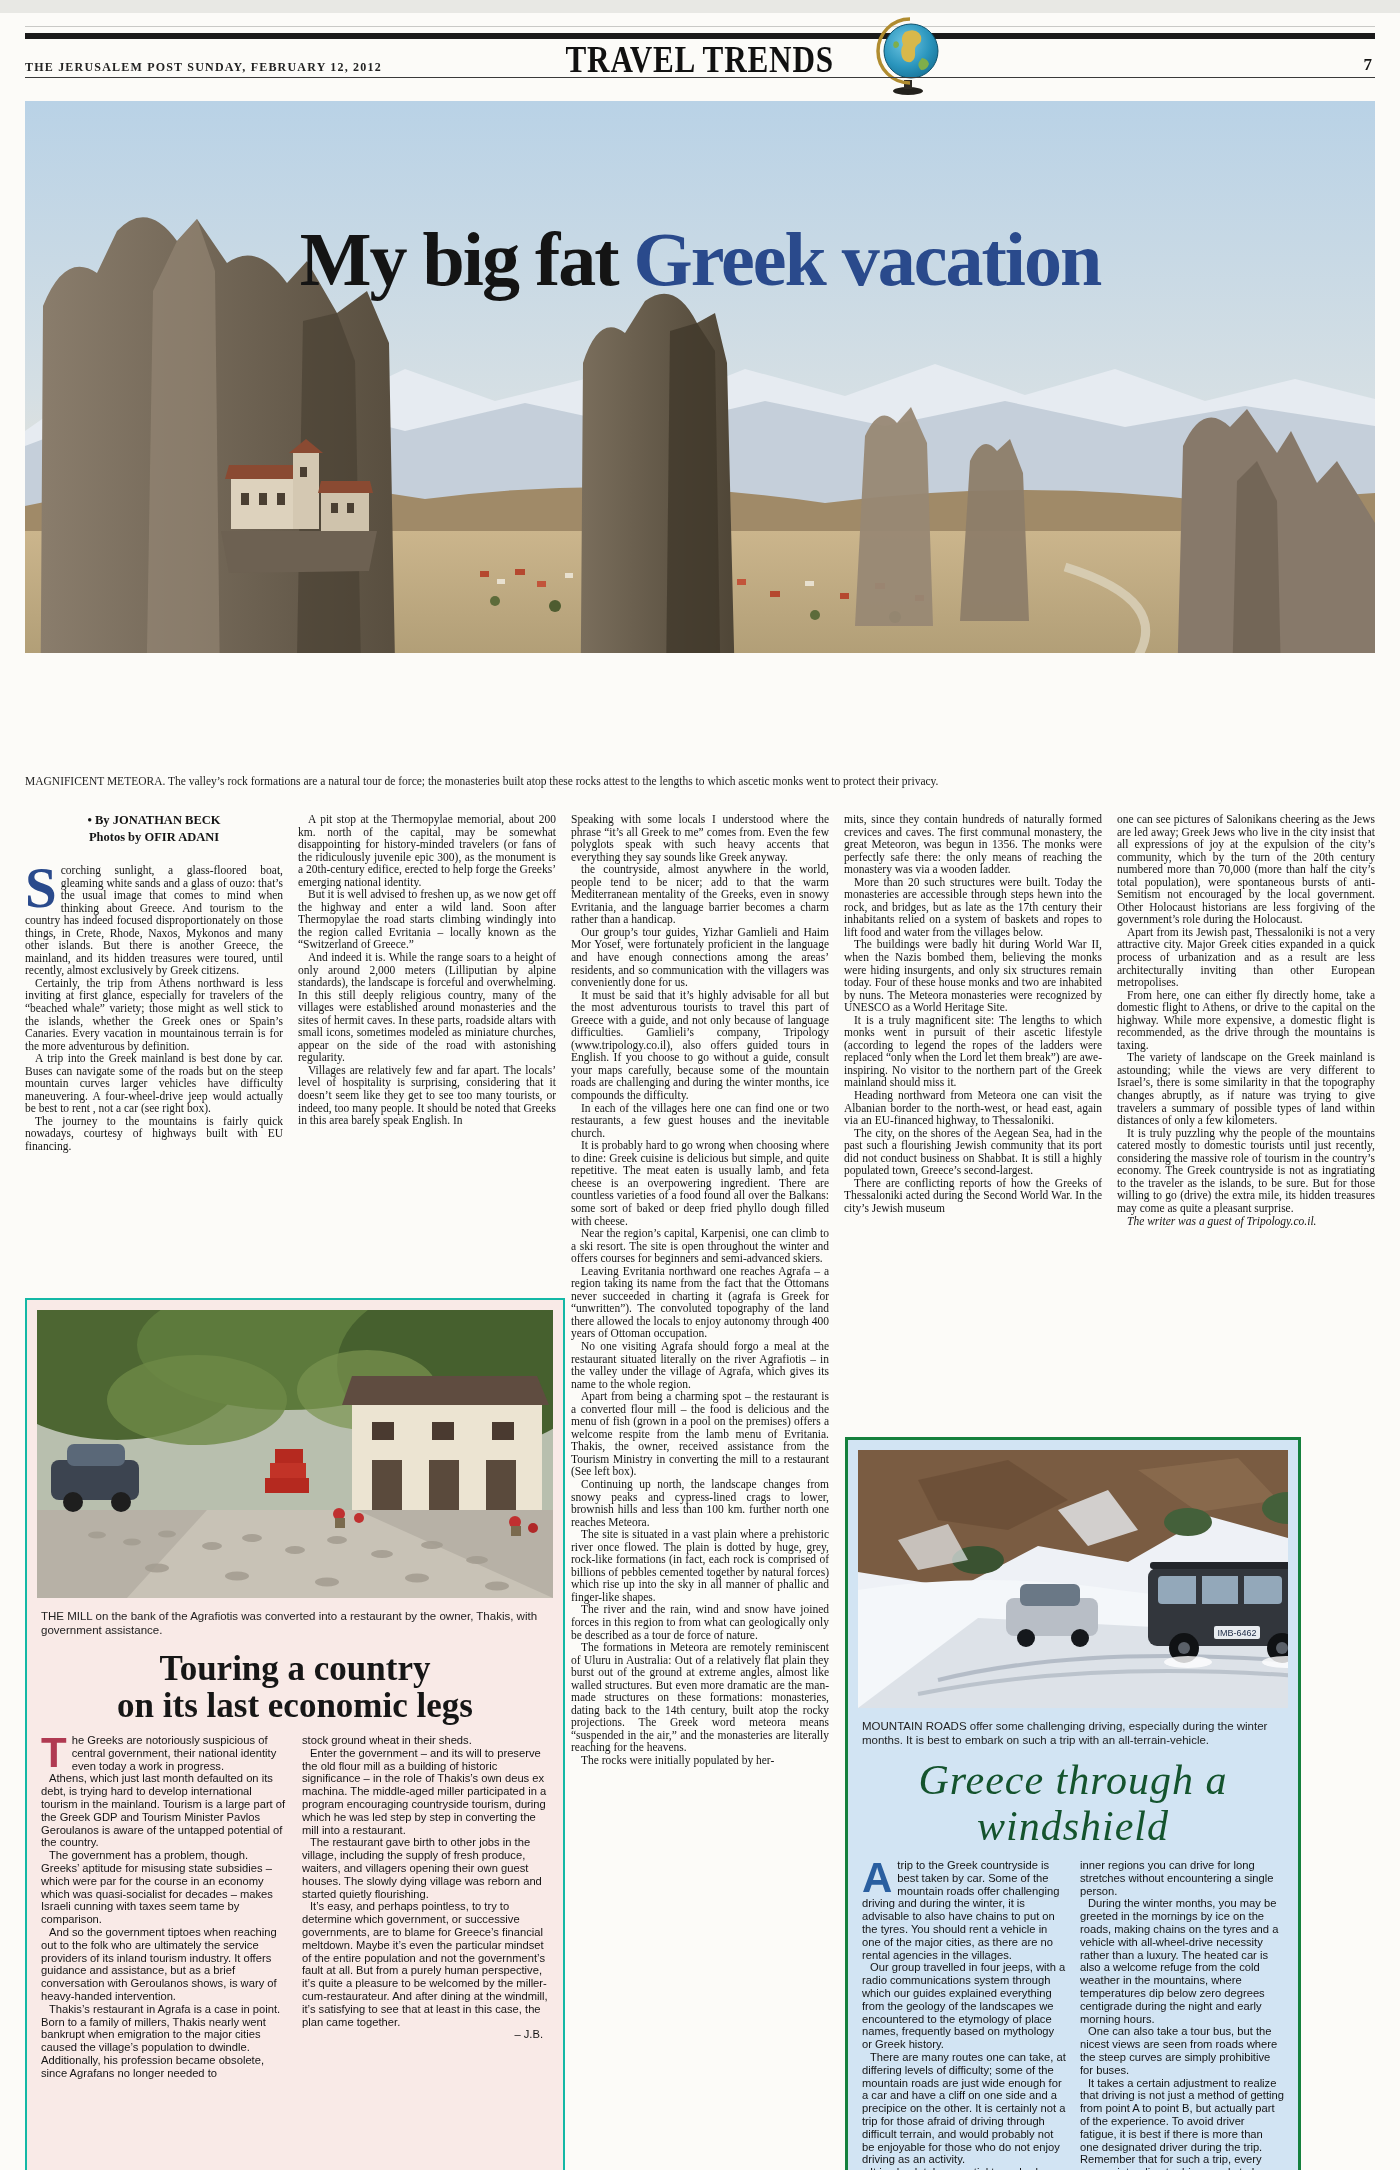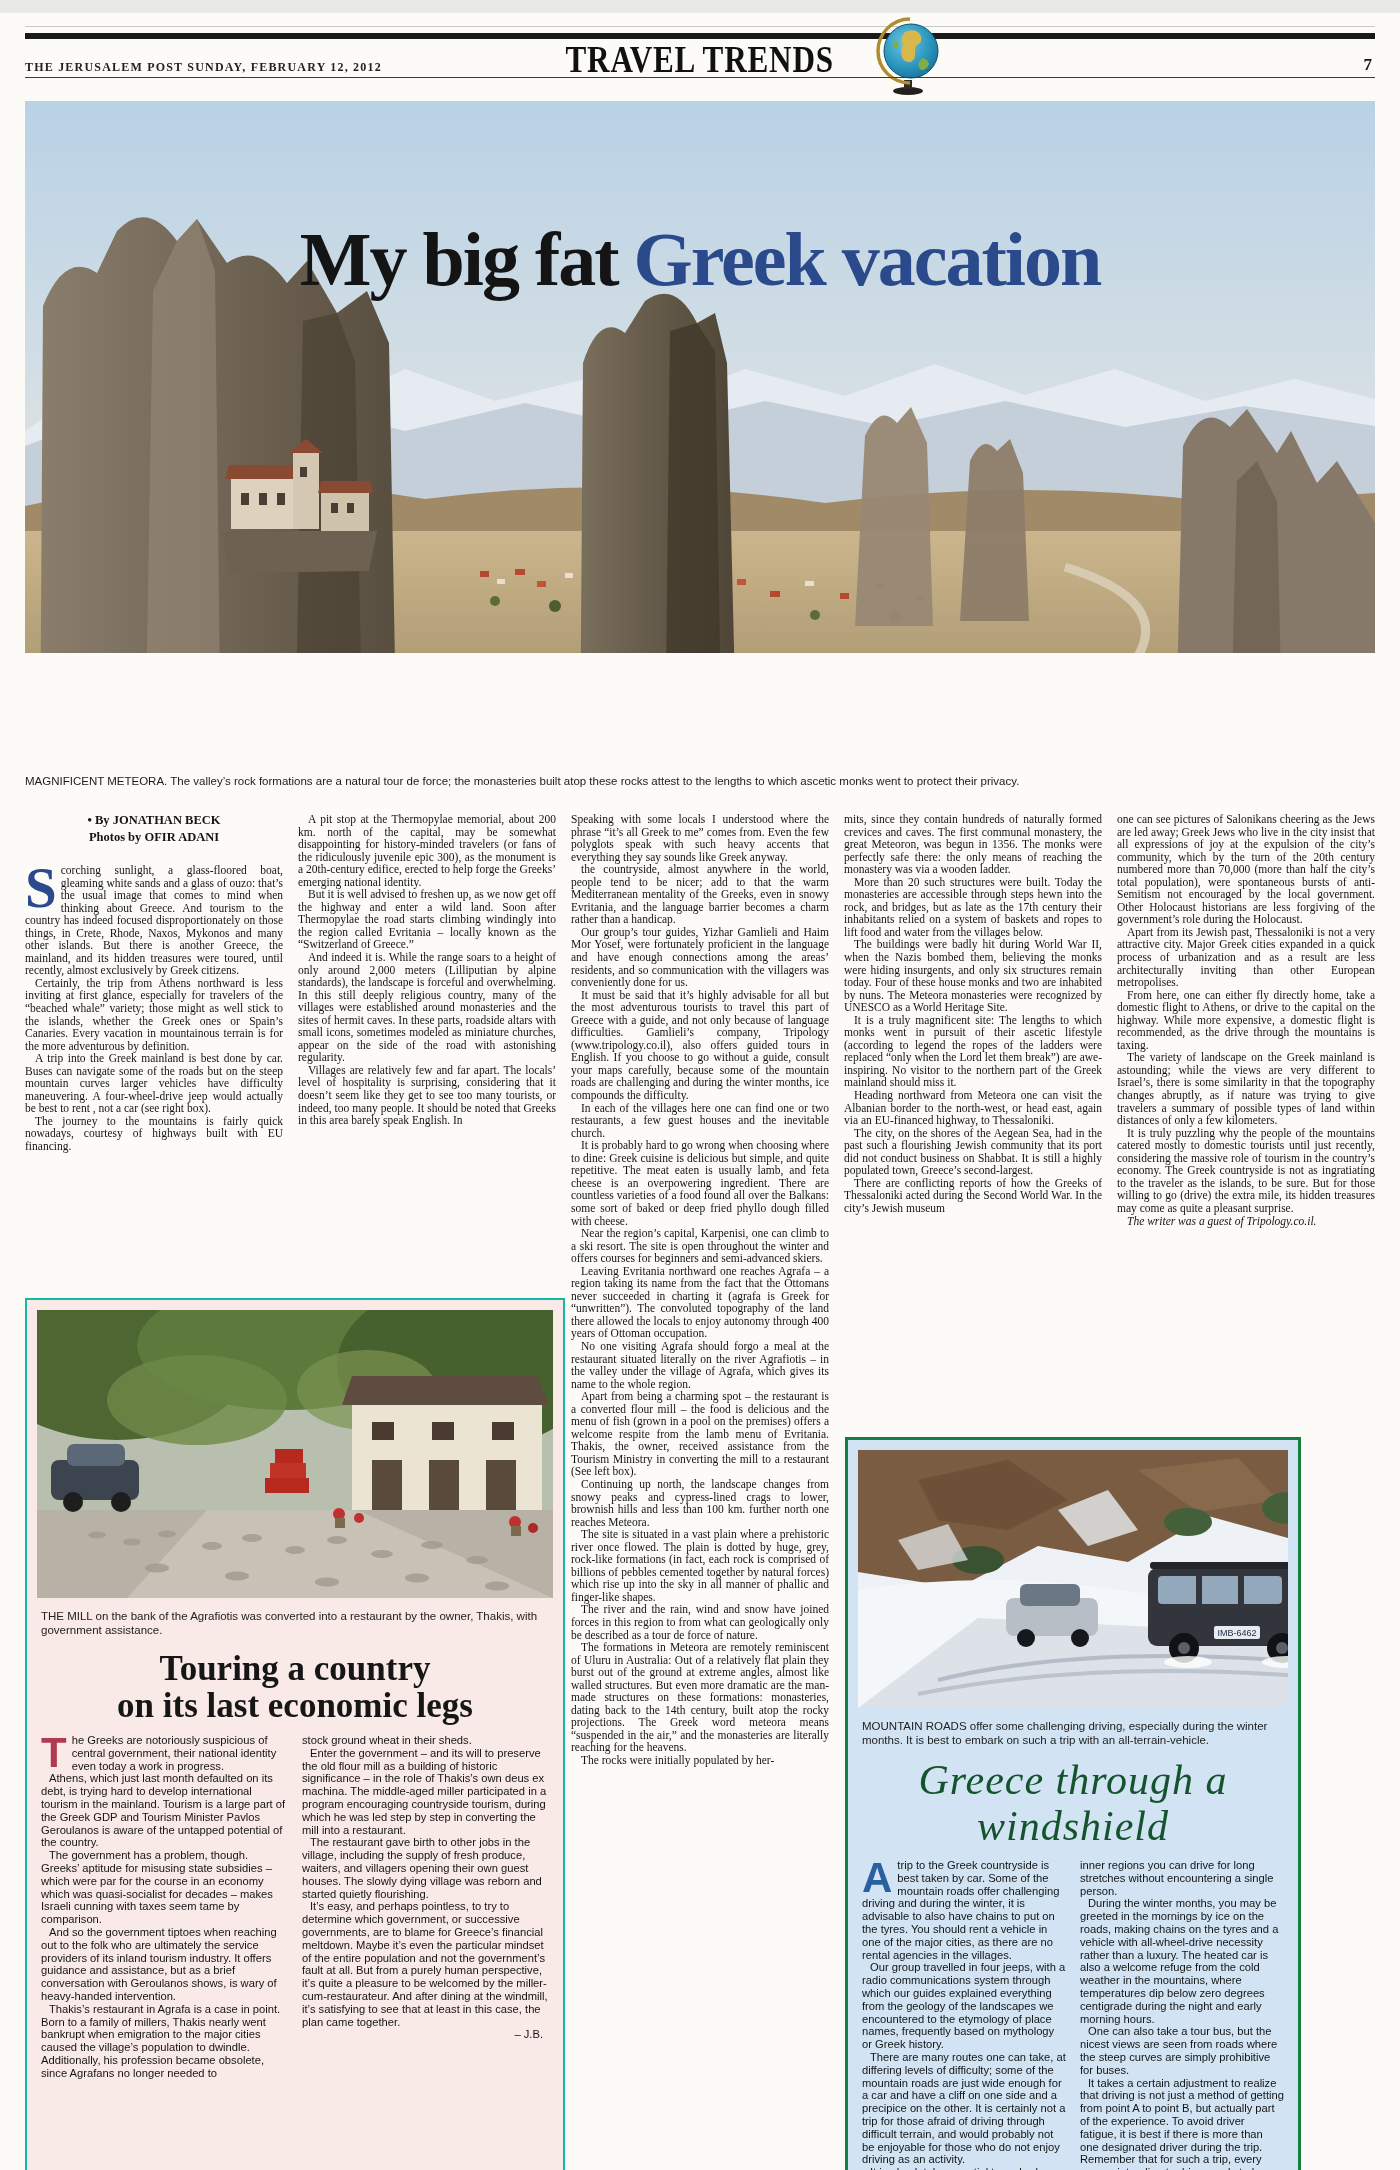--- a/index.html
+++ b/index.html
@@ -19,21 +19,21 @@
 
   
   .photo-main{position:absolute;left:25px;top:88px;width:1350px;height:552px;overflow:hidden;background:#b9d2e4;}
   .photo-main svg{display:block;}
   .headline{position:absolute;left:0;right:0;top:118px;text-align:center;font-weight:bold;
         font-size:76px;letter-spacing:-2px;line-height:80px;color:#141414;}
   .hl-blue{color:#2a4a8c;margin-left:16px;}
   .subhead{position:absolute;left:0;right:0;top:226px;text-align:center;font-style:italic;font-weight:bold;
         font-size:27px;line-height:33px;color:#202c4e;}
   .caption-main{position:absolute;left:25px;top:761px;width:1350px;
-        font-family:Liberation Sans, sans-serif;font-size:11.5px;line-height:14px;color:#1b1b1b;}
+        font-family:Liberation Serif, serif;font-size:11.5px;line-height:14px;color:#1b1b1b;}
 
   
   .byline-block{position:absolute;left:25px;top:799px;width:258px;text-align:center;
         font-weight:bold;font-size:12.5px;line-height:17px;}
   .bodycol{position:absolute;width:258px;font-size:11.5px;line-height:12.55px;text-align:justify;overflow:hidden;}
   #col1{left:25px;top:851px;height:422px;}
   #col2{left:298px;top:800px;height:474px;}
   #col3{left:571px;top:800px;height:1364px;}
   #col4{left:844px;top:800px;height:612px;}
   #col5{left:1117px;top:800px;height:600px;}

